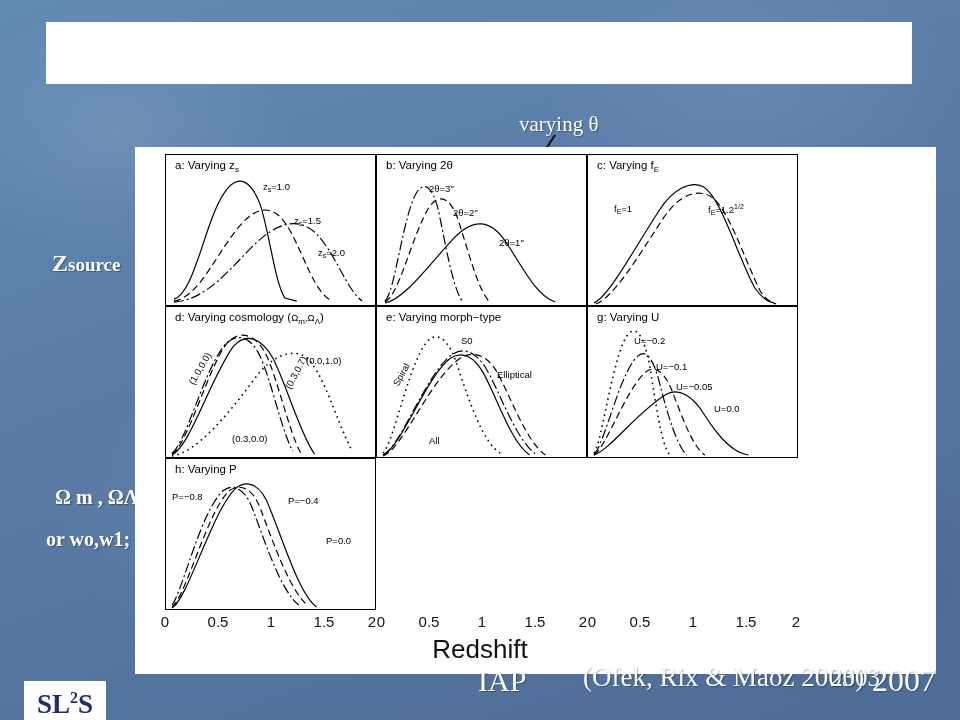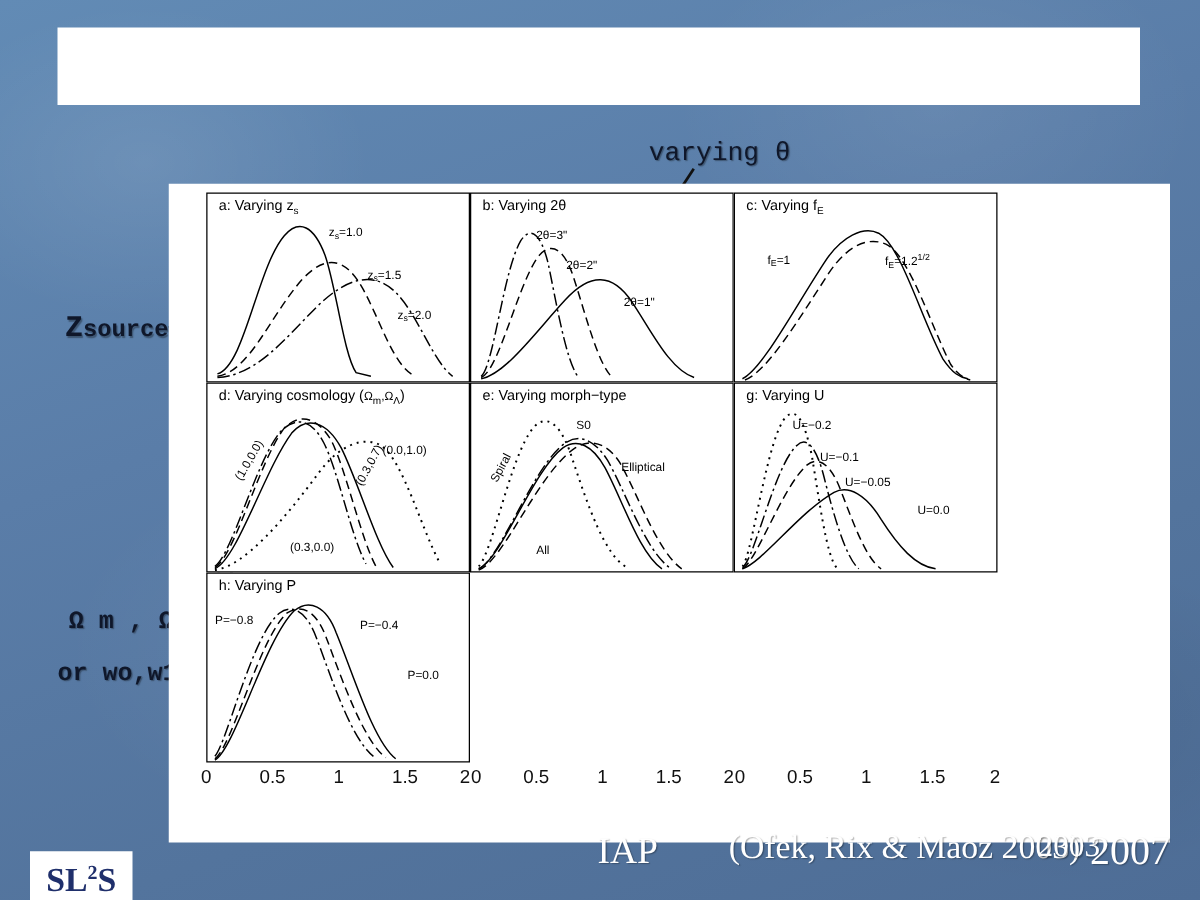--- a/index.html
+++ b/index.html
@@ -19,22 +19,22 @@
       radial-gradient(ellipse 280px 190px at 88% 80%, rgba(0,0,0,.07), rgba(0,0,0,0) 70%),
       radial-gradient(ellipse 200px 160px at 55% 45%, rgba(255,255,255,.05), rgba(255,255,255,0) 70%),
       linear-gradient(160deg,#628bb5 0%,#5a7da8 38%,#53749d 70%,#4e6d96 100%);
   }
   #title-banner{
     position:absolute;left:46px;top:22px;width:866px;height:62px;
     background:#ffffff;
   }
   
   .slide-anno{
-    position:absolute;color:#0f172a;
-    font-family:Liberation Mono, monospace;
+    position:absolute;color:#ffffff;
+    font-family:Liberation Serif, serif;
     text-shadow:1px 1px 1px rgba(0,0,0,.35);
     white-space:nowrap;
   }
   #anno-theta{left:519px;top:112px;font-size:21px;}
   #anno-zsource{left:52px;top:250px;font-size:19px;font-weight:bold;}
   #anno-zsource .big{font-size:24px;}
   #anno-omega{left:55px;top:486px;font-size:20px;font-weight:bold;}
   #anno-w{left:46px;top:528px;font-size:20px;font-weight:bold;}
   .anno-svg{position:absolute;left:0;top:0;width:960px;height:720px;pointer-events:none;}
 
@@ -201,21 +201,21 @@
         <div class="panel-title">g:  Varying U</div>
         <svg viewBox="0 0 211 152" preserveAspectRatio="none">
           <path d="M6,148 C14,140 26,40 42,26 C50,20 56,30 62,58 C68,94 74,140 82,149" fill="none" stroke="#000" stroke-width="1.6" stroke-dasharray="1.6,4"></path>
           <path d="M6,149 C16,142 32,66 50,50 C58,42 66,52 72,76 C80,108 90,142 100,150" fill="none" stroke="#000" stroke-width="1.2" stroke-dasharray="10,3,2,3"></path>
           <path d="M6,150 C18,143 38,84 58,66 C68,58 78,66 86,88 C96,114 106,142 118,150" fill="none" stroke="#000" stroke-width="1.2" stroke-dasharray="7,4"></path>
           <path d="M6,150 C22,145 52,104 80,88 C92,82 106,90 118,110 C132,132 146,148 162,150" fill="none" stroke="#000" stroke-width="1.2"></path>
         </svg>
         <div class="clabel" style="left:46px;top:28px;">U=−0.2</div>
         <div class="clabel" style="left:68px;top:54px;">U=−0.1</div>
         <div class="clabel" style="left:88px;top:74px;">U=−0.05</div>
-        <div class="clabel" style="left:126px;top:96px;margin-left:20px;">U=0.0</div>
+        <div class="clabel" style="left:126px;top:96px;">U=0.0</div>
       </div>
 
       <div class="panel">
         <div class="panel-title">h:  Varying P</div>
         <svg viewBox="0 0 211 152" preserveAspectRatio="none">
           <path d="M6,148 C16,136 36,50 58,32 C68,24 80,30 88,52 C100,84 116,134 134,148" fill="none" stroke="#000" stroke-width="1.2" stroke-dasharray="10,3,2,3"></path>
           <path d="M6,150 C20,140 42,52 64,32 C76,24 88,30 96,52 C108,84 126,136 144,149" fill="none" stroke="#000" stroke-width="1.2" stroke-dasharray="7,4"></path>
           <path d="M6,151 C22,142 46,54 70,30 C82,20 96,26 104,48 C118,82 134,136 152,150" fill="none" stroke="#000" stroke-width="1.2"></path>
         </svg>
         <div class="clabel" style="left:6px;top:32px;">P=−0.8</div>
@@ -237,20 +237,21 @@
       <div class="xtick" style="left:317px;">1</div>
       <div class="xtick" style="left:370px;">1.5</div>
       <div class="xtick" style="left:418px;">2</div>
       <div class="xtick" style="left:427px;">0</div>
       <div class="xtick" style="left:475px;">0.5</div>
       <div class="xtick" style="left:528px;">1</div>
       <div class="xtick" style="left:581px;">1.5</div>
       <div class="xtick" style="left:631px;">2</div>
     </div>
 
+    <div id="xlabel">Redshift</div>
   </div>
 </div>
 
 <div class="bottom-txt" id="txt-iap">IAP</div>
 <div class="bottom-txt" id="txt-ref">(Ofek, Rix &amp; Maoz 2003)</div>
 <div class="bottom-txt" id="txt-2003">2003</div>
 <div class="bottom-txt" id="txt-2007">2007</div>
 
 <div id="logo">
   <span><i style="font-style:normal">SL</i><sup>2</sup><i style="font-style:normal">S</i></span>

